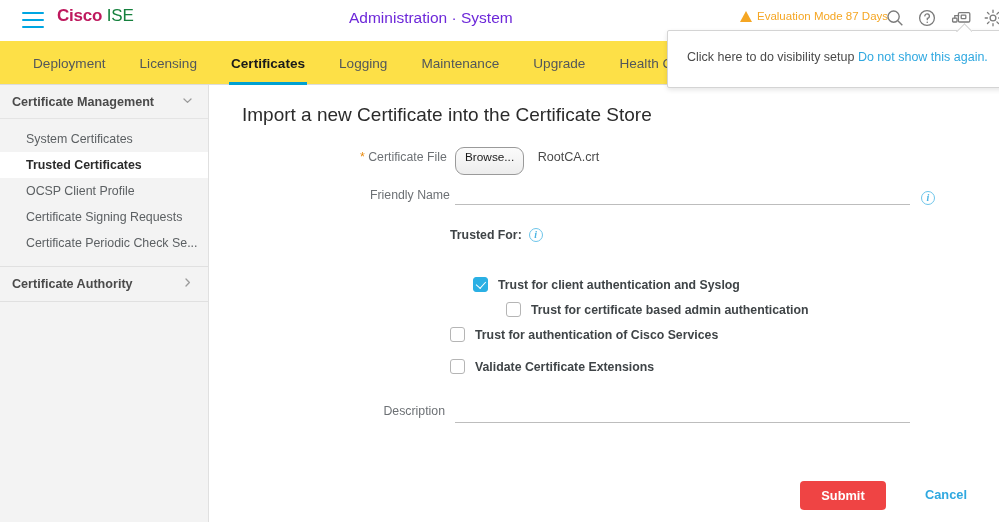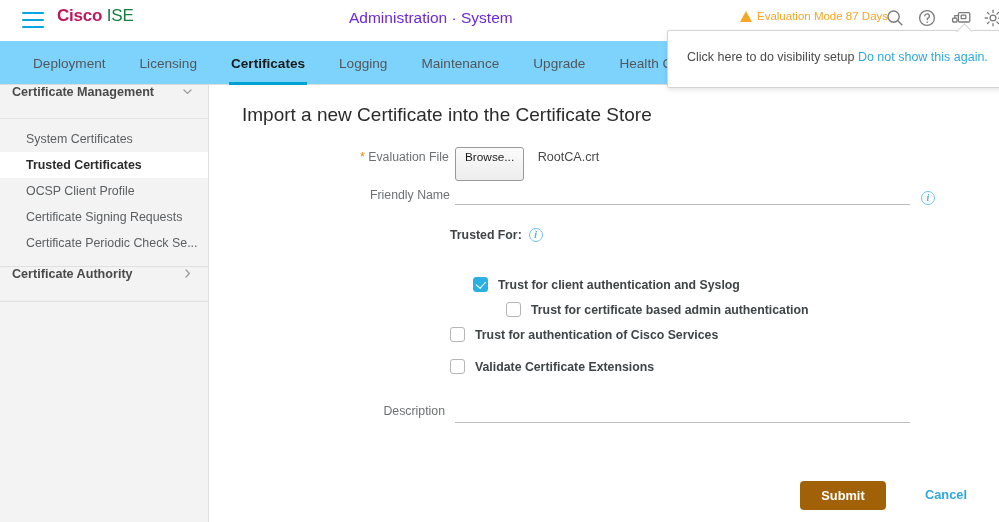--- a/index.html
+++ b/index.html
@@ -52,21 +52,21 @@
 
   .icobtn {
     position:absolute; top:8px; width:20px; height:20px; cursor:pointer;
     color:#7b7b7b;
   }
   .icobtn svg { display:block; }
 
   
   .tabbar {
     position:absolute; top:41px; left:0; width:999px; height:44px;
-    background:#7dd3fc; border-bottom:1px solid #dcdcdc;
+    background:#fde047; border-bottom:1px solid #dcdcdc;
   }
   .tabs { position:absolute; left:16px; top:0; height:44px; display:flex; align-items:center; }
   .tab {
     position:relative; height:44px; display:flex; align-items:center;
     padding:0 17px; font-size:13.6px; color:#53575a; cursor:pointer; white-space:nowrap;
   }
   .tab.active { color:#1a1a1a; font-weight:bold; }
   .tab.active::after {
     content:""; position:absolute; left:15px; right:15px; bottom:0;
     height:3px; background:#00a0d1;
@@ -95,21 +95,21 @@
     border-left:1px solid #d4d4d4; border-top:1px solid #d4d4d4;
     transform:rotate(45deg);
   }
 
   
   .sidebar {
     position:absolute; left:0; top:85px; width:209px; height:437px;
     background:#f3f3f3; border-right:1px solid #e0e0e0;
   }
   .sb-group-head {
-    position:relative; height:34px; display:flex; align-items:flex-start;
+    position:relative; height:34px; display:flex; align-items:center;
     padding:0 14px 0 12px; font-size:12.6px; font-weight:bold; color:#4a4a4a;
     cursor:pointer; border-bottom:1px solid #e4e4e4;
   }
   .sb-group-head .chev { margin-left:auto; color:#9b9b9b; }
   .sb-item {
     height:26px; display:flex; align-items:center;
     padding-left:26px; font-size:12.4px; color:#5c6063; cursor:pointer;
   }
   .sb-item.active { background:#ffffff; font-weight:bold; color:#2b2b2b; }
   .sb-group2 {
@@ -124,24 +124,24 @@
   }
 
   .row { position:absolute; display:flex; align-items:flex-start; }
   .lbl {
     font-size:12.3px; color:#6d7175; text-align:right; white-space:nowrap;
   }
   .req { color:#e8890c; }
 
   .browse-btn {
     display:inline-block;
-    border:1px solid #9a9a9a; border-radius:3px;
+    border:1px solid #9a9a9a; border-radius:9px;
     background:linear-gradient(#fbfbfb,#ededed);
     font-size:11.8px; color:#1a1a1a;
-    padding:2px 9px 16px 9px; cursor:pointer;
+    padding:2px 9px 10px 9px; cursor:pointer;
     font-family:"Liberation Sans", sans-serif;
   }
   .filename { font-size:12.6px; color:#4a4a4a; margin-left:9px; }
 
   .underline-input {
     border:none; border-bottom:1px solid #bdbdbd; background:transparent;
     height:22px; outline:none; font-size:12.5px; color:#333;
     font-family:"Liberation Sans", sans-serif;
   }
 
@@ -171,21 +171,21 @@
     content:""; position:absolute; left:4px; top:1px;
     width:4.5px; height:8px;
     border:solid #fff; border-width:0 1.8px 1.8px 0;
     transform:rotate(42deg);
   }
   .cb-lbl { font-size:12.3px; color:#3f4447; font-weight:bold; margin-left:10px; white-space:nowrap; }
 
   .submit-btn {
     position:absolute; left:800px; top:481px;
     width:86px; height:29px; border-radius:4px;
-    background:#a16207; color:#fff; border:none;
+    background:#ef4444; color:#fff; border:none;
     font-size:12.8px; font-weight:bold; cursor:pointer;
     font-family:"Liberation Sans", sans-serif;
   }
   .cancel-btn {
     position:absolute; left:925px; top:487px;
     font-size:12.8px; color:#2fa8e0; font-weight:bold; cursor:pointer;
     background:none; border:none; padding:0;
     font-family:"Liberation Sans", sans-serif;
   }
 </style>
@@ -323,21 +323,21 @@
     </div>
   </div>
 
   <div class="main">
     <div class="main-title">Import a new Certificate into the Certificate Store</div>
   </div>
 
   <div class="row" style="left:360px; top:147px;">
     <span class="lbl" style="width:85px; line-height:20px;">
       <span class="req">*</span>
-      <span>Evaluation File</span>
+      <span>Certificate File</span>
     </span>
     <span style="margin-left:10px;">
       <button class="browse-btn">Browse...</button>
       <span class="filename">RootCA.crt</span>
     </span>
   </div>
 
   <div class="row" style="left:370px; top:183px;align-items:flex-end;">
     <span class="lbl" style="width:75px; line-height:20px;">Friendly Name</span>
     <input class="underline-input" style="width: 455px; margin-left: 10px;" value="" placeholder="">

